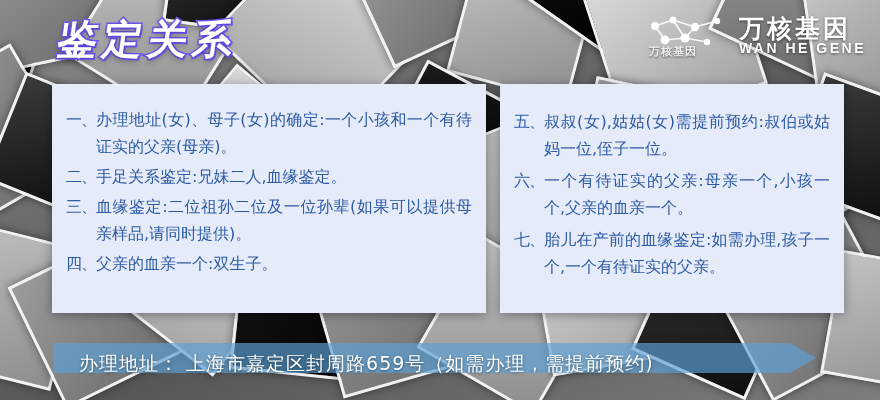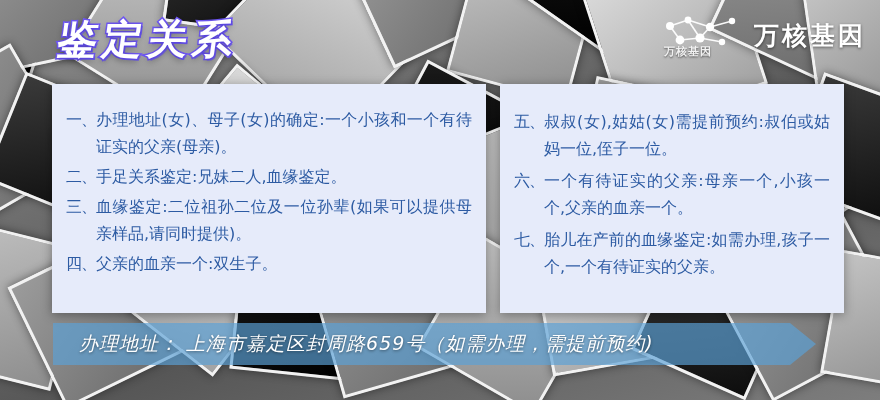--- a/index.html
+++ b/index.html
@@ -135,24 +135,23 @@
   }
   .item-text {
     flex: 1 1 auto;
     text-align: justify;
   }
 
   
   #ribbon {
     position: absolute;
     left: 53px;
-    bottom: 35px;
+    bottom: 27px;
     width: 763px;
-    height: 42px;
-    font-style: italic;
+    height: 30px;
   }
   #ribbon-bg {
     position: absolute;
     inset: 0;
     background: rgba(92,160,214,.68);
     clip-path: polygon(0 0, calc(100% - 26px) 0, 100% 50%, calc(100% - 26px) 100%, 0 100%);
   }
   #ribbon-text {
     position: absolute;
     left: 26px;
@@ -233,20 +232,21 @@
           <circle cx="74" cy="9" r="3.2"></circle>
           <circle cx="22" cy="28" r="4.4"></circle>
           <circle cx="42" cy="26" r="4.6"></circle>
           <circle cx="64" cy="30" r="3.2"></circle>
         </g>
       </svg>
       <div id="logo-mark-label">万核基因</div>
     </div>
     <div id="logo-text">
       <div id="logo-cn">万核基因</div>
+      <div id="logo-en">WAN HE GENE</div>
     </div>
   </div>
 
   <div class="panel" id="panel-left">
     <div class="item">
       <span class="item-num">一、</span>
       <span class="item-text">办理地址(女)、母子(女)的确定:一个小孩和一个有待证实的父亲(母亲)。</span>
     </div>
     <div class="item">
       <span class="item-num">二、</span>

